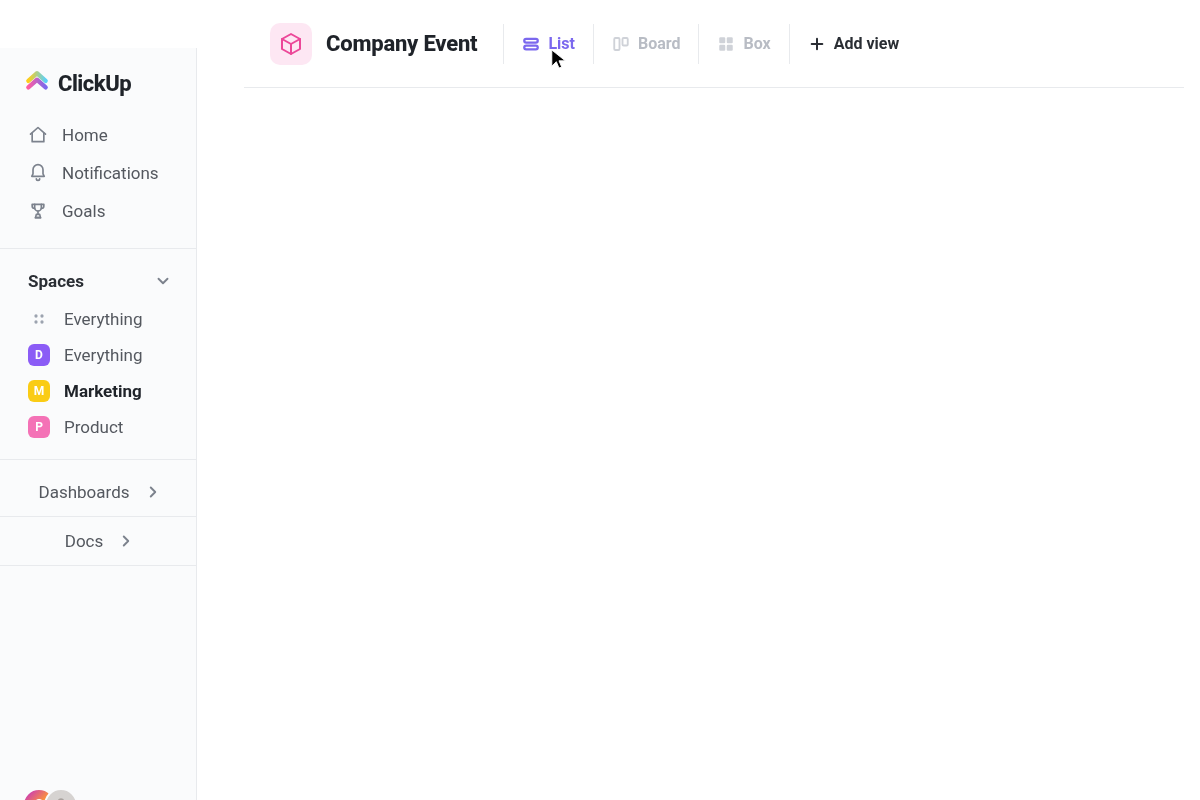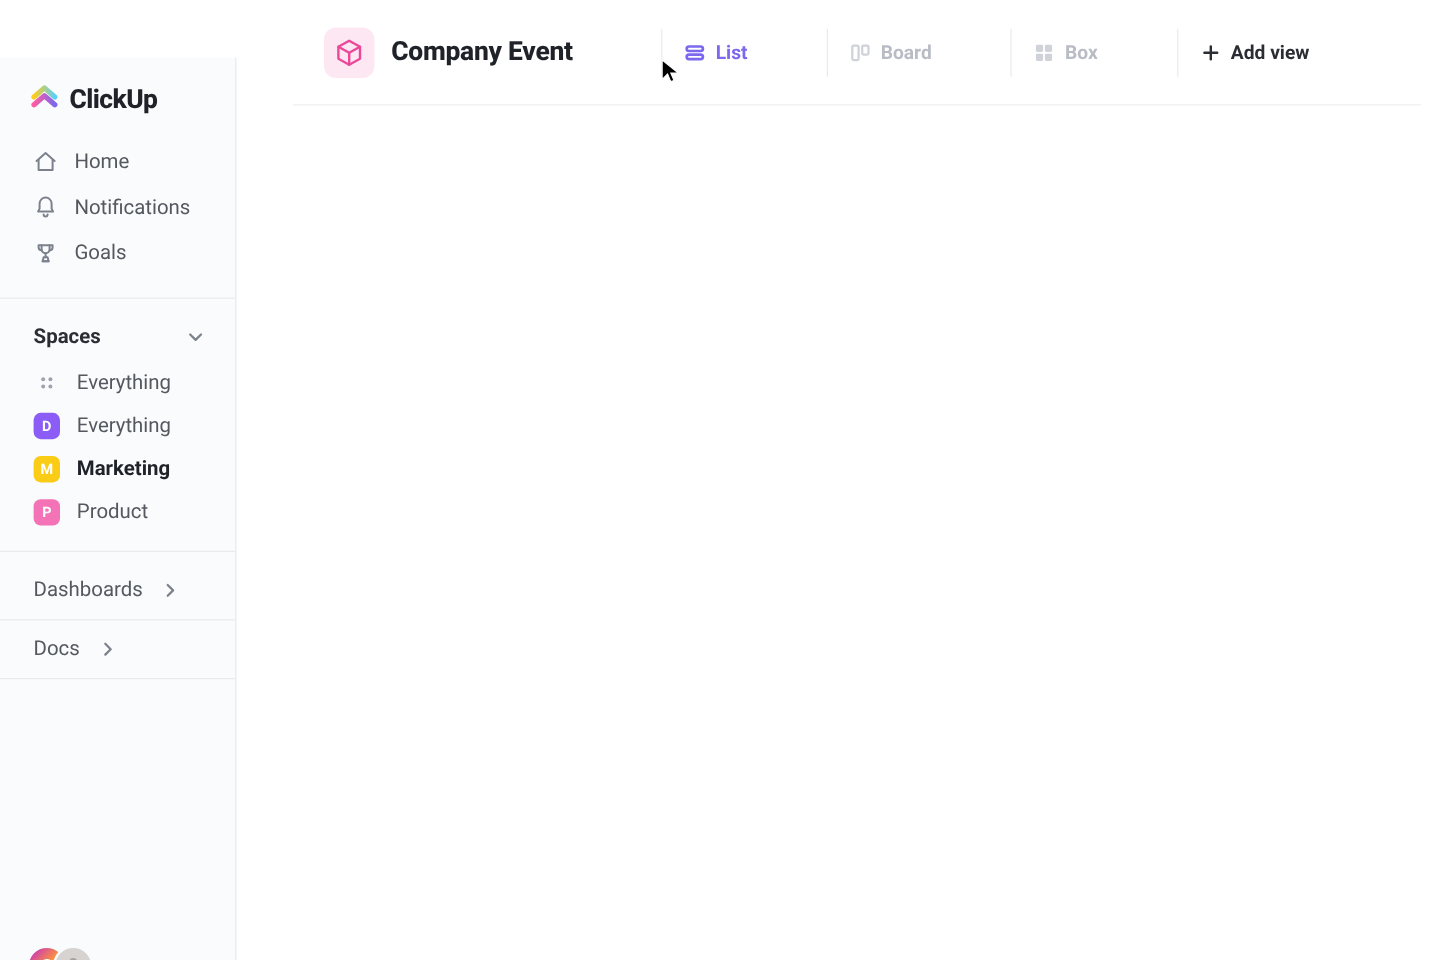--- a/index.html
+++ b/index.html
@@ -94,21 +94,21 @@
     }
     .space-item .dots {
       width:22px; height:22px;
       display:flex; align-items:center; justify-content:center;
       flex-shrink:0;
     }
     .space-item.active .space-label { font-weight: 700; color:#1f2329; }
     .space-label { font-size:17px; color:#54585f; }
 
     .section-header {
-      justify-content: flex-start;
+      justify-content: center;
       padding: 14px 24px 14px 28px;
       font-size: 17px;
       color:#54585f;
     }
 
     .avatar-stack {
       position: absolute;
       left: 22px;
       bottom: 26px;
       display: flex;
@@ -160,21 +160,20 @@
 
     .view-tab {
       display:flex; align-items:center; gap:8px;
       padding: 0 18px;
       height: 40px;
       font-size: 16px;
       font-weight: 700;
       color:#7c828d;
       border-left: 1px solid #e8eaed;
       cursor:pointer;
-      margin-left:48px;
     }
     .view-tab.active { color:#7b68ee; }
     .view-tab .vicon { width:18px; height:18px; display:flex; align-items:center; justify-content:center; }
     .view-tab.muted { color:#b8bcc4; font-weight:700; }
     .view-tab.muted .vicon { color:#cfd2d8; }
     .view-tab.add { color:#2a2e34; font-weight:700; }
 
     
     .cursor {
       position:absolute;

